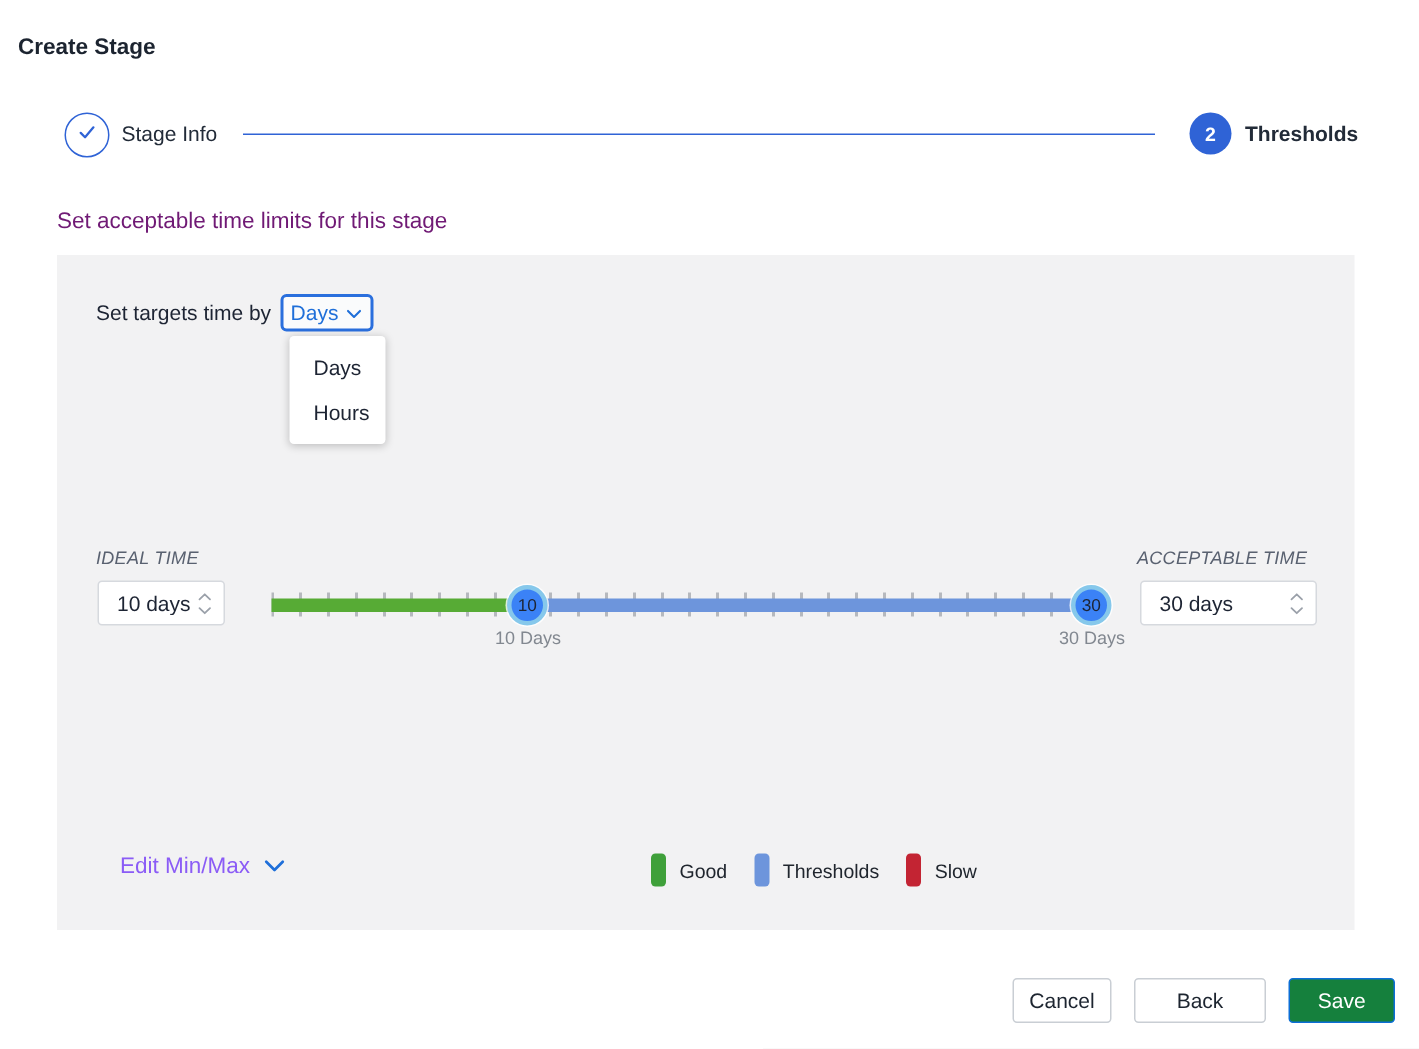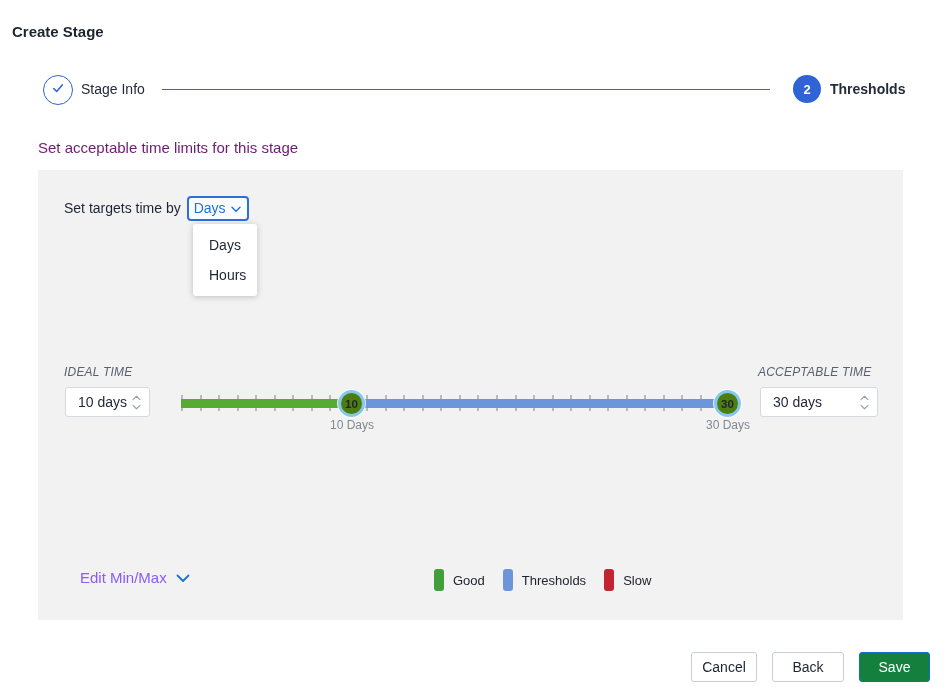--- a/index.html
+++ b/index.html
@@ -91,23 +91,23 @@
   .slider-ticks {
     left: 143px; top: 225px; width: 558px; height: 16px;
     background-image: repeating-linear-gradient(90deg,
       #b6b9be 0, #b6b9be 2px, transparent 2px, transparent 18.53px);
   }
   .track { top: 229px; height: 9px; }
   .track-good { left: 143px; width: 171px; background: #57ab35; }
   .track-acceptable { left: 314px; width: 385px; background: #6d95dc; }
   .slider-handle {
     top: 220px; width: 27px; height: 27px; border-radius: 50%;
-    background: #4d7c0f; border: 3px solid #86c8eb;
+    background: #3b82f6; border: 3px solid #86c8eb;
     display: flex; align-items: center; justify-content: center;
-    font-size: 11.5px; font-weight: 700; color: #1d2433;
+    font-size: 11.5px; font-weight: 400; color: #1d2433;
     box-shadow: 0 0 0 1px rgba(255,255,255,0.8);
     cursor: grab; z-index: 2;
   }
   .handle-min { left: 300px; }
   .handle-max { left: 676px; }
   .handle-axis-label {
     top: 248px; font-size: 12px; color: #828890; transform: translateX(-50%);
     white-space: nowrap;
   }
   .axis-label-min { left: 314px; }
@@ -127,21 +127,21 @@
 
   
   .footer { left: 0; top: 652px; width: 930px; display: flex; justify-content: flex-end; gap: 15px; }
   .btn {
     height: 30px; border-radius: 3px; font-family: "Liberation Sans", sans-serif;
     font-size: 14px; cursor: pointer; display: inline-flex;
     align-items: center; justify-content: center;
   }
   .btn-secondary { background: #ffffff; border: 1px solid #c9ced4; color: #1d2530; }
   .btn-cancel { width: 66px; }
-  .btn-back { width: 72px; }
+  .btn-back { width: 88px; }
   .btn-save { width: 71px; background: #15803d; border: 1px solid #0c6ed6; color: #ffffff; }
 </style>
 </head>
 <body>
 
 <div class="abs page-title">Create Stage</div>
 
 <div class="abs step-circle-done">
   <span>
     <svg width="16" height="16" viewBox="0 0 16 16">

